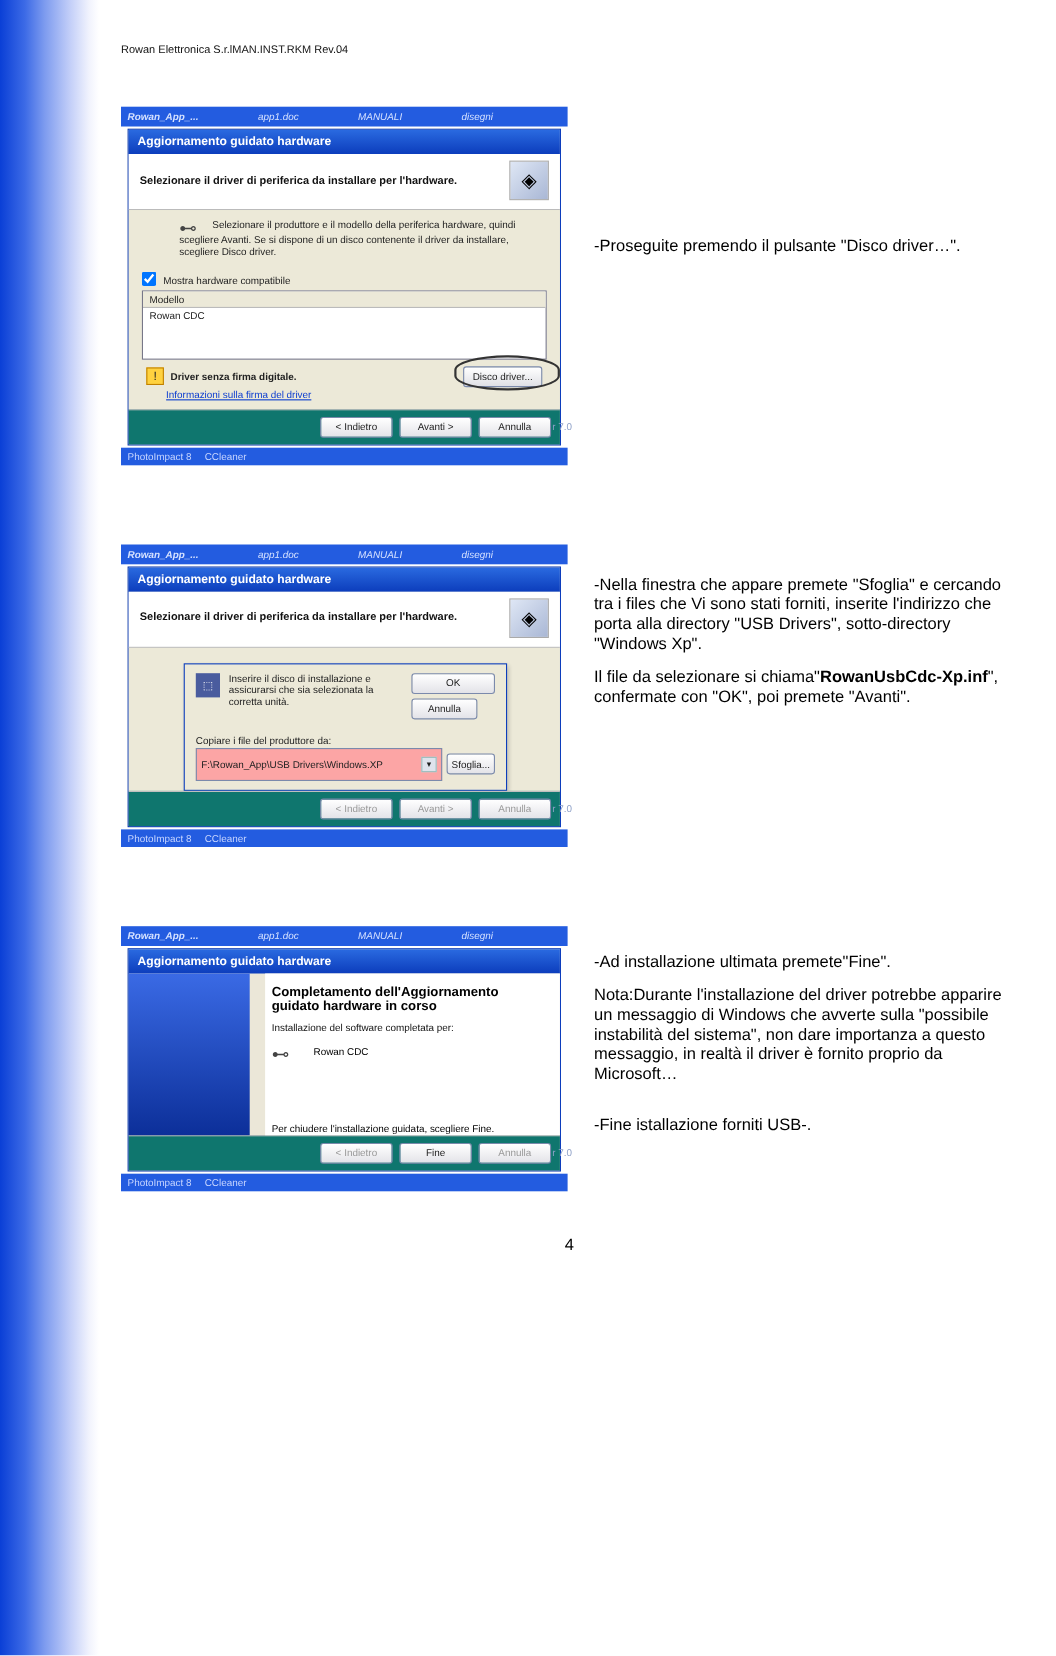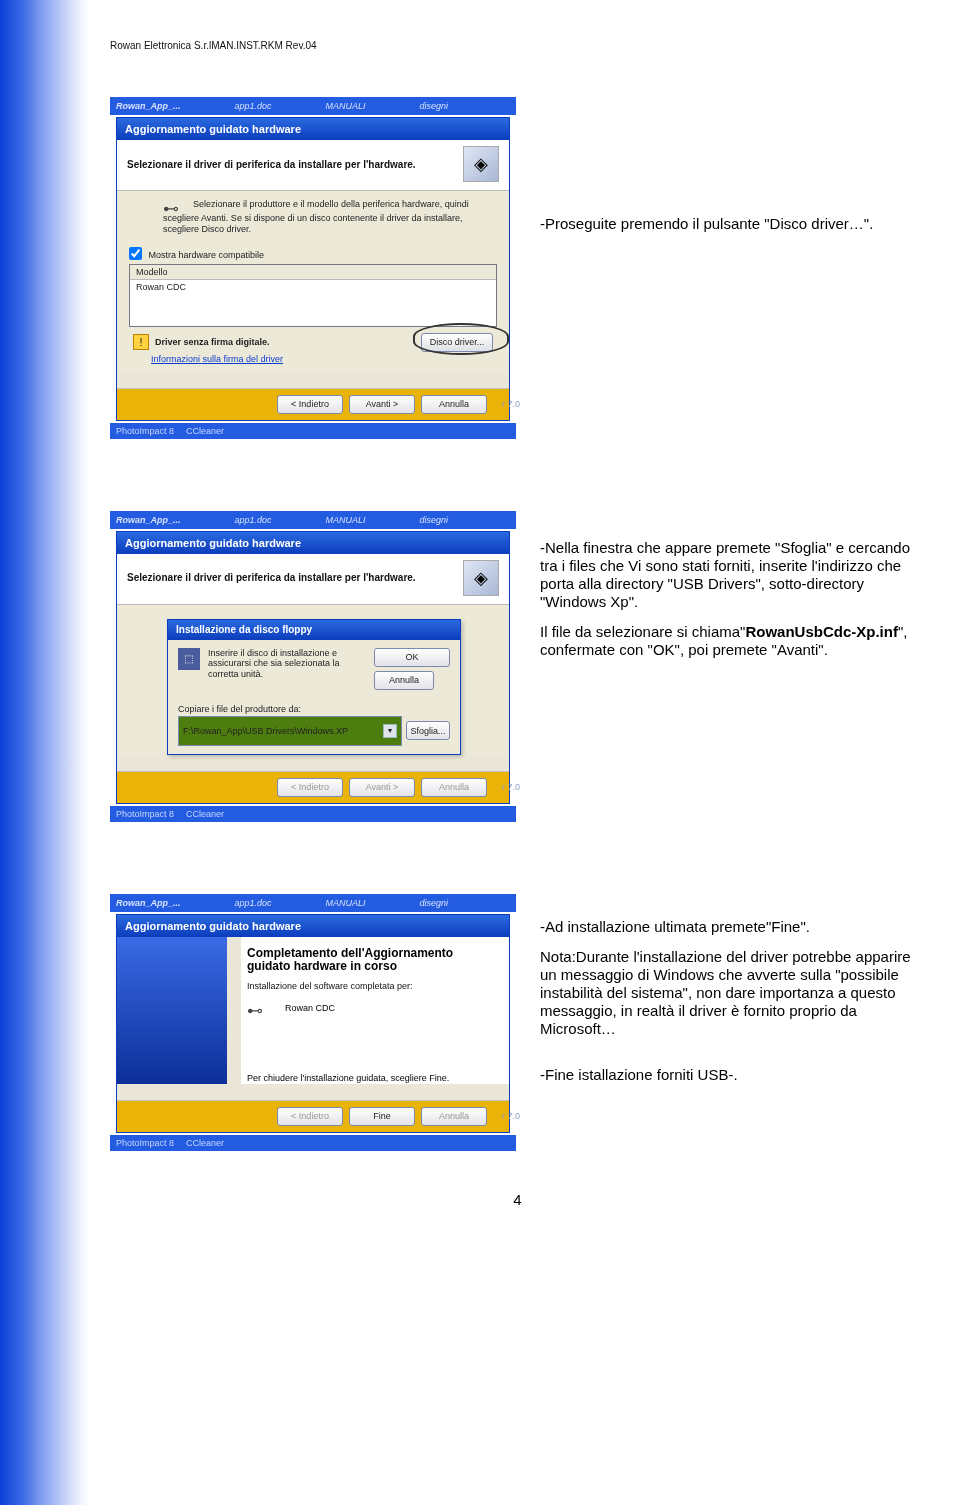--- a/index.html
+++ b/index.html
@@ -23,37 +23,37 @@
 .listbox { border:1px solid #778; background:#fff; margin-top:4px; }
 .listhead { background:#ece9d8; border-bottom:1px solid #bbb; font-size:9px; padding:2px 6px; }
 .listbody { height:46px; padding:2px 6px; font-size:9px; }
 .warnrow { display:flex; align-items:center; justify-content:space-between; padding:6px 4px 2px 4px; }
 .warnrow .left { display:flex; align-items:center; gap:6px; }
 .warnico { width:16px; height:16px; background:#ffd23f; border:1px solid #c08000; display:flex; align-items:center; justify-content:center; font-size:11px; }
 .wlabel { font-size:9px; font-weight:bold; }
 .wlink { display:block; font-size:9px; color:#0b3cd0; text-decoration:underline; padding-left:22px; }
 .discbtn { width:72px; height:19px; background:linear-gradient(#fff,#dfe0e5); border:1px solid #7b8aac; border-radius:3px; font-size:9px; display:flex; align-items:center; justify-content:center; }
 .circ { position:absolute; width:96px; height:32px; border:2px solid #333; border-radius:60%/50%; pointer-events:none; }
-.btnbar { border-top:1px solid #bfbfbf; padding:6px 22px; display:flex; justify-content:flex-end; gap:6px; background:#eab308;margin-top:16px; }
+.btnbar { border-top:1px solid #bfbfbf; padding:6px 8px; display:flex; justify-content:flex-end; gap:6px; background:#0f766e; }
 .winbtn { width:66px; height:19px; background:linear-gradient(#fff,#e3e3e8); border:1px solid #7b8aac; border-radius:3px; font-size:9px; display:flex; align-items:center; justify-content:center; color:#222; }
 .winbtn.disabled { color:#999; }
 .footstrip { height:16px; background:#235ce0; font-size:9px; color:#c7d5ff; display:flex; align-items:center; padding-left:6px; gap:12px; }
 .sidetext { flex:1; font-size:15px; color:#000; padding-top:48px; line-height:1.2; }
 .sidetext p { margin-bottom:12px; }
 
 
 .floppy { margin: 6px 36px 0 38px; border:1px solid #0c3dbc; background:#ece9d8; box-shadow:2px 2px 4px rgba(0,0,0,.2); }
 .floppytitle { height:20px; background:linear-gradient(#2a6ae0,#0c3dbc); color:#fff; font-size:10px; font-weight:bold; padding-left:8px; display:flex; align-items:center; }
 .floppybody { padding:8px 10px; font-size:9px; }
 .floppyrow1 { display:flex; align-items:flex-start; gap:8px; }
 .disk { width:22px; height:22px; background:#4a5c9e; display:flex; align-items:center; justify-content:center; color:#fff; font-size:10px; }
 .floppybtns { display:flex; flex-direction:column; gap:4px; margin-left:auto; }
 .copyrow { margin-top:14px; }
 .pathrow { display:flex; gap:4px; align-items:center; margin-top:2px; }
-.combo { flex:1; height:14px; border:1px solid #7b8aac; background:#4d7c0f; font-size:9px; padding:14px 4px; display:flex; align-items:center; justify-content:space-between; }
+.combo { flex:1; height:14px; border:1px solid #7b8aac; background:#fca5a5; font-size:9px; padding:14px 4px; display:flex; align-items:center; justify-content:space-between; }
 .combo .chev { width:14px; height:14px; background:#dfe3ec; border:1px solid #9bb; display:flex; align-items:center; justify-content:center; font-size:8px; }
 
 
 .finish-left { display:flex; gap:14px; padding:0; }
 .sidepane { width:110px; background:linear-gradient(#3a6ae5,#0c2f99); }
 .finish-main { padding:10px 10px 1px 6px; background:#fff; flex:1; }
 .fintitle { font-size:12px; font-weight:bold; line-height:1.1; margin-bottom:8px; }
 .finsub { font-size:9px; margin-bottom:10px; color:#111; }
 .finclose { font-size:9px; margin-top:58px; }
 .versiontag { position:absolute; font-size:9px; color:#8fa1c8; right:-4px; }
@@ -128,21 +128,20 @@
         <span>disegni</span>
       </div>
       <div class="wizwin" style="margin:2px 6px;">
         <div class="titlebar">Aggiornamento guidato hardware</div>
         <div class="wizard-top">
           <span class="lbl">Selezionare il driver di periferica da installare per l'hardware.</span>
           <div class="hwicon">◈</div>
         </div>
         <div class="wizard-body" style="padding-bottom:0">
           <div class="floppy">
-            <div class="floppytitle">Installazione da disco floppy</div>
             <div class="floppybody">
               <div class="floppyrow1">
                 <div class="disk">⬚</div>
                 <div style="max-width:150px;line-height:1.2">Inserire il disco di installazione e assicurarsi che sia selezionata la corretta unità.</div>
                 <div class="floppybtns">
                   <div class="winbtn" style="width:76px">OK</div>
                   <div class="winbtn" style="width:60px">Annulla</div>
                 </div>
               </div>
               <div class="copyrow">Copiare i file del produttore da:</div>

